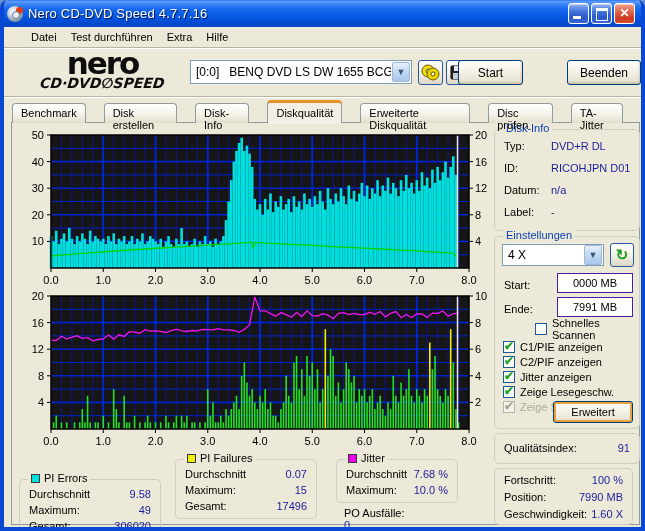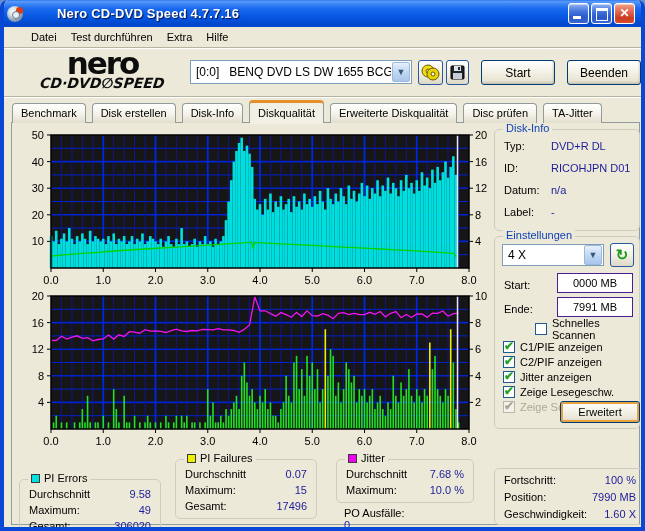--- a/index.html
+++ b/index.html
@@ -8,21 +8,21 @@
     border-left:4px solid #0948d4;border-right:4px solid #0948d4;border-bottom:4px solid #0948d4;
     border-radius:8px 8px 0 0;overflow:hidden;}
   
   .titlebar{position:absolute;left:-4px;top:0;width:645px;height:27px;border-radius:8px 8px 0 0;
     background:linear-gradient(180deg,#2b77f0 0%,#5a9af8 6%,#3d87f4 14%,#1a6aee 32%,#0a5ce6 55%,#0450da 75%,#0246c9 92%,#0a49cc 100%);
     display:flex;align-items:center;color:#fff;}
   .app-icon{width:16px;height:16px;margin:0 5px 0 7px;border-radius:50%;
     background:radial-gradient(circle at 38% 35%,#ffffff 0%,#d8e2ea 28%,#8fa2b4 60%,#5c6e80 100%);position:relative;flex:0 0 auto;}
   .app-icon::after{content:"";position:absolute;left:5px;top:5px;width:6px;height:6px;border-radius:50%;background:#e8effa;border:1px solid #6a7a8a;}
   .app-icon::before{content:"";position:absolute;right:0px;top:1px;width:7px;height:7px;border-radius:50%;background:#e03c10;}
-  .title-text{font-size:13px;font-weight:bold;text-shadow:1px 1px 1px rgba(0,0,40,.8);letter-spacing:.2px;margin-left:29px;}
+  .title-text{font-size:13px;font-weight:normal;text-shadow:1px 1px 1px rgba(0,0,40,.8);letter-spacing:.2px;}
   .tb-btns{margin-left:auto;margin-right:10px;display:flex;gap:2px;}
   .tb-btn{width:21px;height:21px;border:1px solid #fff;border-radius:3px;position:relative;
     background:linear-gradient(180deg,#8fb0f2 0%,#4273dc 40%,#2a59c8 70%,#3b66d4 100%);
     box-shadow:inset 0 1px 1px rgba(255,255,255,.5);}
   .tb-btn.close{background:linear-gradient(180deg,#f0a088 0%,#e26650 40%,#cc3a20 75%,#d8502e 100%);
     color:#fff;font-weight:bold;font-size:12px;text-align:center;line-height:19px;}
   .tb-btn.min::after{content:"";position:absolute;left:4px;bottom:4px;width:8px;height:3px;background:#fff;}
   .tb-btn.max::after{content:"";position:absolute;left:4px;top:4px;width:10px;height:9px;border:1px solid #fff;border-top:3px solid #fff;}
   
   .menubar{position:absolute;left:0;top:27px;width:637px;height:20px;display:flex;align-items:center;padding-left:20px;font-size:11px;}
@@ -37,21 +37,21 @@
   .combo .arrow{width:18px;height:20px;margin:1px;border:1px solid #9db9d8;border-radius:2px;
     background:linear-gradient(180deg,#e6f0fc,#c2d8f2 50%,#a8c6ec);display:flex;align-items:center;justify-content:center;
     color:#39567c;font-size:9px;}
   .toolbtn{position:absolute;top:60px;width:25px;height:25px;border:1px solid #2a57a4;border-radius:3px;
     background:linear-gradient(180deg,#ffffff,#f2efe2 55%,#ddd8c6);display:flex;align-items:center;justify-content:center;}
   .xp-btn{position:absolute;height:25px;border:1px solid #003C74;border-radius:3px;font-size:12px;color:#000;
     background:linear-gradient(180deg,#ffffff,#f4f1e6 48%,#e8e4d4 85%,#d6d0bc);display:flex;align-items:center;justify-content:center;
     box-shadow:inset -1px -1px 2px rgba(150,140,120,.35);}
   
   .tabs{position:absolute;left:8px;top:100px;height:23px;display:flex;align-items:flex-end;z-index:3;}
-  .tab{height:20px;padding:3px 8px 0;margin-right:6px;font-size:11px;border:1px solid #919B9C;border-bottom:none;
+  .tab{height:20px;padding:3px 8px 0;margin-right:18px;font-size:11px;border:1px solid #919B9C;border-bottom:none;
     border-radius:4px 4px 0 0;background:linear-gradient(180deg,#ffffff,#f4f2e8 55%,#e2decd);}
   .tab.active{height:23px;padding-top:4px;background:#f2f0e4;border-top:3px solid #E5902A;font-size:11px;position:relative;}
   .tab.active::after{content:"";position:absolute;left:0;bottom:-1px;width:100%;height:2px;background:#f2f0e4;}
   
   .content{position:absolute;left:7px;top:122px;width:629px;height:403px;border:1px solid #919B9C;background:#ECE9D8;z-index:1;}
   .chart{position:absolute;left:4px;}
   .chart text{font-family:"Liberation Sans",sans-serif;font-size:11px;fill:#000;}
   .groupbox{position:absolute;border:1px solid #cfcdc0;border-radius:5px;font-size:11px;}
   .gb-caption{position:absolute;top:-8px;left:8px;background:#ECE9D8;padding:0 3px;display:flex;align-items:center;gap:4px;font-size:11px;}
   .gb-caption.blue{color:#0b3fb8;}
@@ -114,21 +114,21 @@
   </div>
   <div class="toolbtn" style="left:442px;width:23px">
     <svg width="15" height="15" viewBox="0 0 15 15">
       <rect x="1" y="1" width="13" height="13" rx="1" fill="#20242c" stroke="#000"></rect>
       <rect x="4" y="1" width="7" height="5" fill="#dfe4ec"></rect>
       <rect x="8" y="2" width="2" height="3" fill="#20242c"></rect>
       <rect x="3" y="8" width="9" height="6" fill="#c8ccd4"></rect>
     </svg>
   </div>
 
-  <div class="xp-btn" style="left:477px;top:60px;width:74px">
+  <div class="xp-btn" style="left:454px;top:60px;width:65px">
     <span>Start</span>
   </div>
   <div class="xp-btn" style="left:563px;top:60px;width:74px">
     <span>Beenden</span>
   </div>
 
   <div class="etch" style="top:96px"></div>
 
   <div class="tabs">
       <div class="tab">Benchmark</div>
@@ -652,21 +652,21 @@
             <div class="r">
               <span>Maximum:</span>
               <span class="v">15</span>
             </div>
             <div class="r">
               <span>Gesamt:</span>
               <span class="v">17496</span>
             </div>
           </div>
         </div>
-        <div class="groupbox" style="left: 324px; top: 336px; width: 138px; height: 44px;">
+        <div class="groupbox" style="left: 324px; top: 336px; width: 122px; height: 44px;">
           <span class="gb-caption">
             <span class="swatch" style="background: rgb(239, 0, 239);"></span>
             <span>Jitter</span>
           </span>
           <div style="padding-top: 6px;">
             <div class="r">
               <span>Durchschnitt</span>
               <span class="v">7.68 %</span>
             </div>
             <div class="r">
@@ -740,27 +740,33 @@
           </label>
           <label class="cb checked" style="top: 147px;">
             <span class="box"></span>
             <span class="lbl">Zeige Lesegeschw.</span>
           </label>
           <label class="cb checked disabled" style="top: 162px;">
             <span class="box"></span>
             <span class="lbl">Zeige Schreibgeschw.</span>
           </label>
         </div>
-      <div class="xp-btn adv-btn" style="left: 65px; top: 164px; width: 80px; height: 22px; font-size: 11px;">
+      <div class="xp-btn adv-btn" style="left: 58px; top: 164px; width: 80px; height: 22px; font-size: 11px;">
         <span>Erweitert</span>
       </div>
     </div>
 
-
-    <div class="groupbox" style="left:482px;top:345px;width:152px;height:57px">
+    <div class="groupbox" style="left:482px;top:310px;width:146px;height:31px">
+      <div class="r" style="line-height:28px">
+        <span>Qualitätsindex:</span>
+        <span class="v">91</span>
+      </div>
+    </div>
+
+    <div class="groupbox" style="left:482px;top:345px;width:139px;height:57px">
       <div id="progRows" style="padding-top:3px">
           <div class="r" style="line-height: 17px;">
             <span>Fortschritt:</span>
             <span class="v">100 %</span>
           </div>
           <div class="r" style="line-height: 17px; gap: 20px;">
             <span>Position:</span>
             <span class="v">7990 MB</span>
           </div>
           <div class="r" style="line-height: 17px;">

